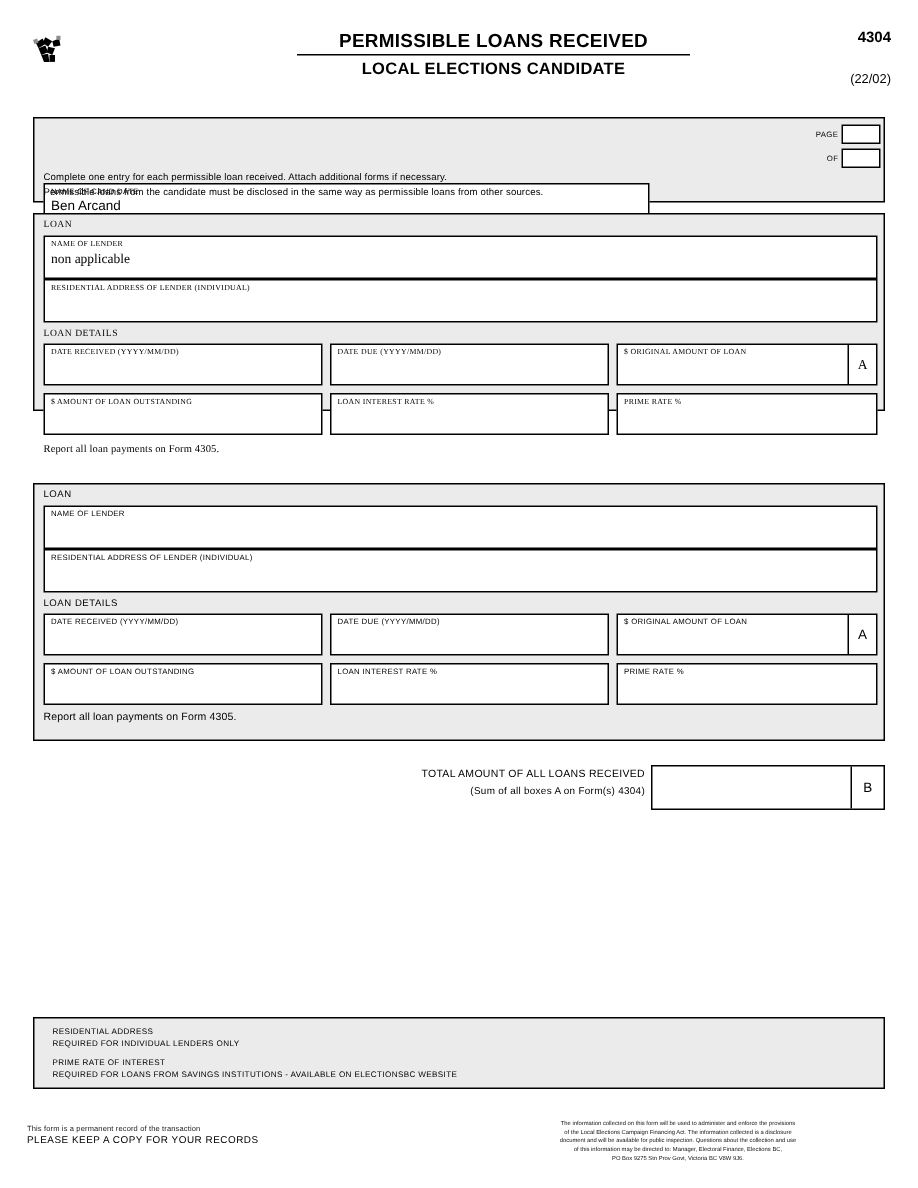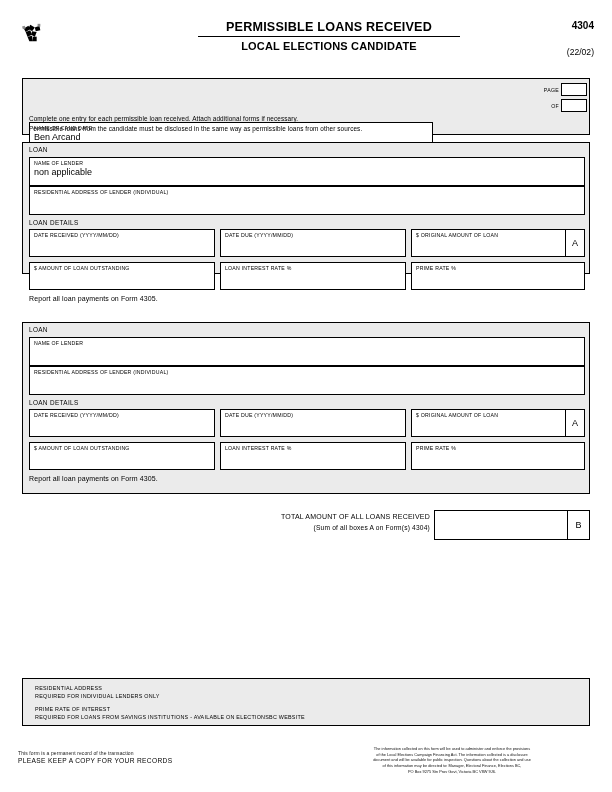--- a/index.html
+++ b/index.html
@@ -171,21 +171,21 @@
     <div class="pagebox-label" style="left:498px; top:8px; width:38px;">PAGE</div>
     <div class="smallbox" style="left:538px; top:4px; width:26px; height:13px;"></div>
 
     <div class="pagebox-label" style="left:498px; top:24px; width:38px;">OF</div>
     <div class="smallbox" style="left:538px; top:20px; width:26px; height:13px;"></div>
 
     <div class="instructions" style="left:0px; top:35px;">Complete one entry for each permissible loan received. Attach additional forms if necessary.</div>
     <div class="instructions" style="left:0px; top:45px;">Permissible loans from the candidate must be disclosed in the same way as permissible loans from other sources.</div>
   </div>
 
-  <div class="block" style="left:22px; top:142px; width:568px; height:132px;">
+  <div class="block" style="left:22px; top:142px; width:568px; height:132px;font-family:Liberation Serif, serif;">
 
     <div class="block-hdr">LOAN</div>
 
     <div class="field" style="position:absolute; left:6px; top:14px; width:556px; height:29px;">
       <div class="field-label">NAME OF LENDER</div>
       <div class="field-value">non applicable</div>
     </div>
 
     <div class="field" style="position:absolute; left:6px; top:43px; width:556px; height:29px;">
       <div class="field-label">RESIDENTIAL ADDRESS OF LENDER (INDIVIDUAL)</div>

